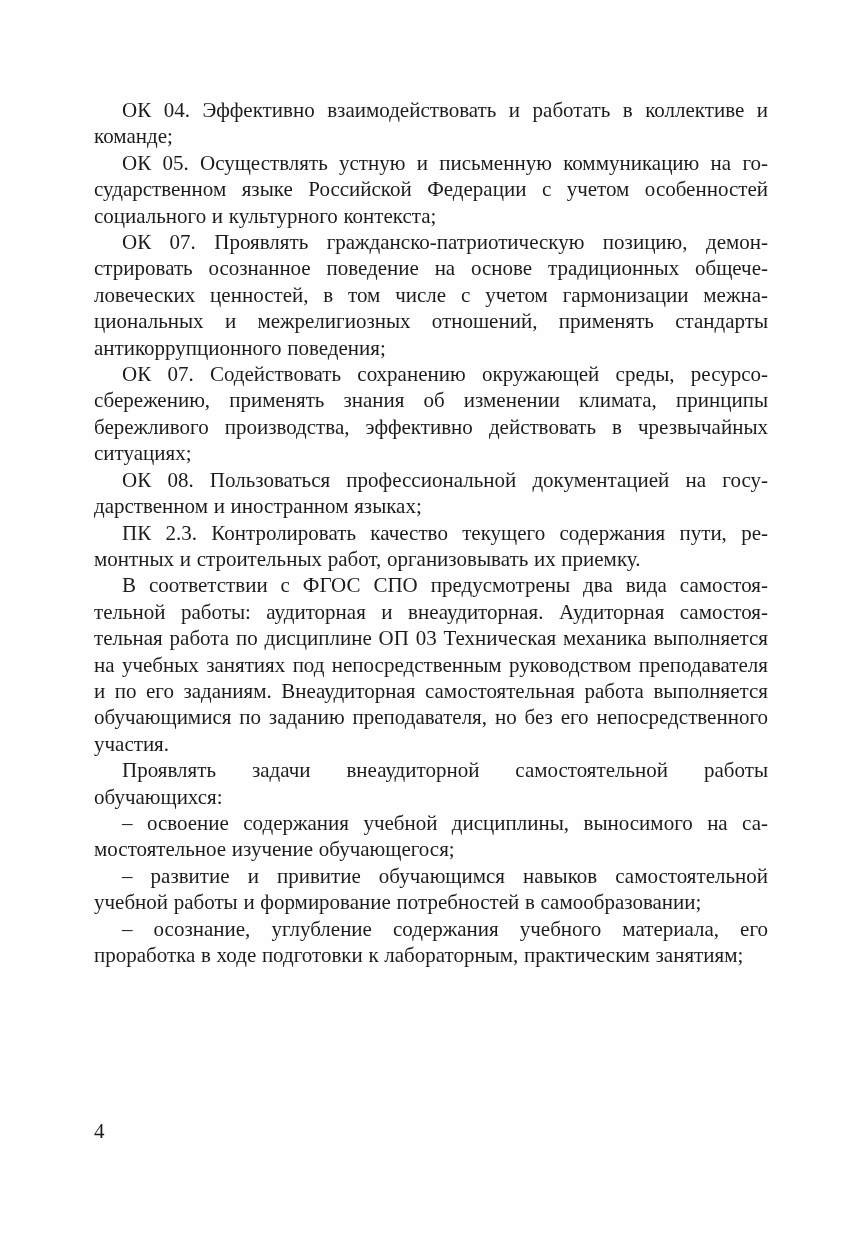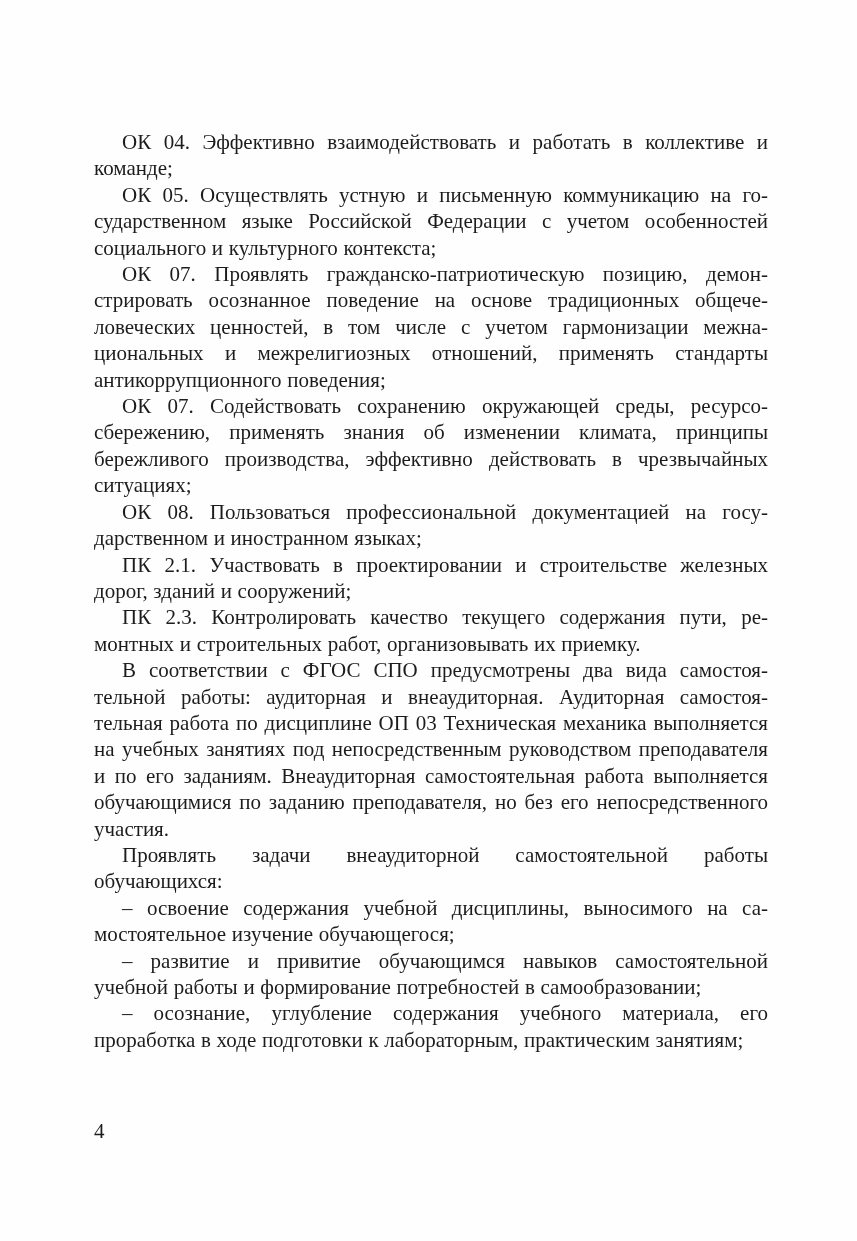--- a/index.html
+++ b/index.html
@@ -14,21 +14,20 @@
     background: #fefefe;
     overflow: hidden;
     font-family: "Liberation Serif", "DejaVu Serif", serif;
     color: #1c1c1c;
   }
   .text-body {
     position: absolute;
     left: 94px;
     top: 97px;
     width: 674px;
-    margin-top: 32px;
   }
   .text-body p {
     margin: 0;
     padding: 0;
     font-size: 21px;
     line-height: 26.4px;
     text-align: justify;
     text-indent: 28px;
     hyphens: manual;
     -webkit-hyphens: manual;
@@ -46,21 +45,20 @@
 </head>
 <body>
 
 <div class="book-page">
   <div class="text-body">
     <p>ОК 04. Эффективно взаимодействовать и работать в коллективе и команде;</p>
     <p>ОК 05. Осуществлять устную и письменную коммуникацию на го­сударственном языке Российской Федерации с учетом особенностей социального и культурного контекста;</p>
     <p>ОК 07. Проявлять гражданско-патриотическую позицию, демон­стрировать осознанное поведение на основе традиционных общече­ловеческих ценностей, в том числе с учетом гармонизации межна­циональных и межрелигиозных отношений, применять стандарты антикоррупционного поведения;</p>
     <p>ОК 07. Содействовать сохранению окружающей среды, ресурсо­сбережению, применять знания об изменении климата, принципы бережливого производства, эффективно действовать в чрезвычай­ных ситуациях;</p>
     <p>ОК 08. Пользоваться профессиональной документацией на госу­дарственном и иностранном языках;</p>
-    <p>ПК 2.1. Участвовать в проектировании и строительстве железных дорог, зданий и сооружений;</p>
     <p>ПК 2.3. Контролировать качество текущего содержания пути, ре­монтных и строительных работ, организовывать их приемку.</p>
     <p>В соответствии с ФГОС СПО предусмотрены два вида самостоя­тельной работы: аудиторная и внеаудиторная. Аудиторная самостоя­тельная работа по дисциплине ОП 03 Техническая механика выпол­няется на учебных занятиях под непосредственным руководством преподавателя и по его заданиям. Внеаудиторная самостоятельная работа выполняется обучающимися по заданию преподавателя, но без его непосредственного участия.</p>
     <p>Проявлять задачи внеаудиторной самостоятельной работы обучающихся:</p>
     <p>– освоение содержания учебной дисциплины, выносимого на са­мостоятельное изучение обучающегося;</p>
     <p>– развитие и привитие обучающимся навыков самостоятельной учебной работы и формирование потребностей в самообразовании;</p>
     <p>– осознание, углубление содержания учебного материала, его проработка в ходе подготовки к лабораторным, практическим занятиям;</p>
   </div>
   <div class="page-number">4</div>
 </div>
 

